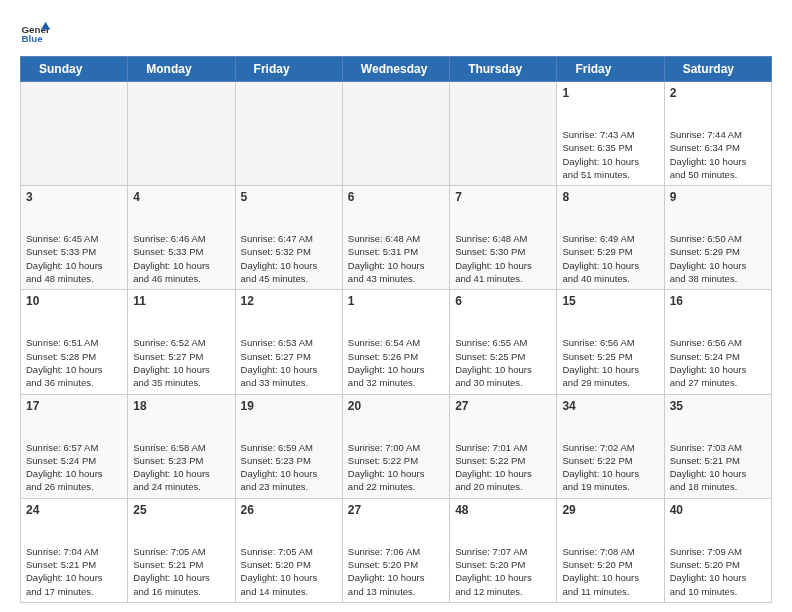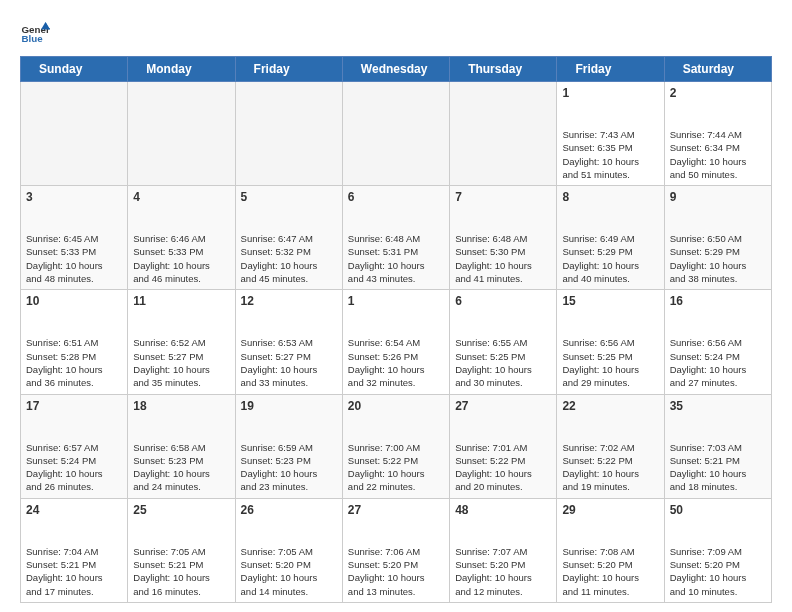--- a/index.html
+++ b/index.html
@@ -214,21 +214,21 @@
           </td>
           <td>
             <span class="day-number">20</span>
             <div class="day-info">Sunrise: 7:00 AM<br>Sunset: 5:22 PM<br>Daylight: 10 hours<br>and 22 minutes.</div>
           </td>
           <td>
             <span class="day-number">27</span>
             <div class="day-info">Sunrise: 7:01 AM<br>Sunset: 5:22 PM<br>Daylight: 10 hours<br>and 20 minutes.</div>
           </td>
           <td>
-            <span class="day-number">22</span>
+            <span class="day-number">34</span>
             <div class="day-info">Sunrise: 7:02 AM<br>Sunset: 5:22 PM<br>Daylight: 10 hours<br>and 19 minutes.</div>
           </td>
           <td>
             <span class="day-number">35</span>
             <div class="day-info">Sunrise: 7:03 AM<br>Sunset: 5:21 PM<br>Daylight: 10 hours<br>and 18 minutes.</div>
           </td>
         </tr>
         <tr class="week-row">
           <td>
             <span class="day-number">24</span>
@@ -248,19 +248,19 @@
           </td>
           <td>
             <span class="day-number">48</span>
             <div class="day-info">Sunrise: 7:07 AM<br>Sunset: 5:20 PM<br>Daylight: 10 hours<br>and 12 minutes.</div>
           </td>
           <td>
             <span class="day-number">29</span>
             <div class="day-info">Sunrise: 7:08 AM<br>Sunset: 5:20 PM<br>Daylight: 10 hours<br>and 11 minutes.</div>
           </td>
           <td>
-            <span class="day-number">50</span>
+            <span class="day-number">40</span>
             <div class="day-info">Sunrise: 7:09 AM<br>Sunset: 5:20 PM<br>Daylight: 10 hours<br>and 10 minutes.</div>
           </td>
         </tr>
       </tbody>
   </table>
 </div>
 
 </body></html>

